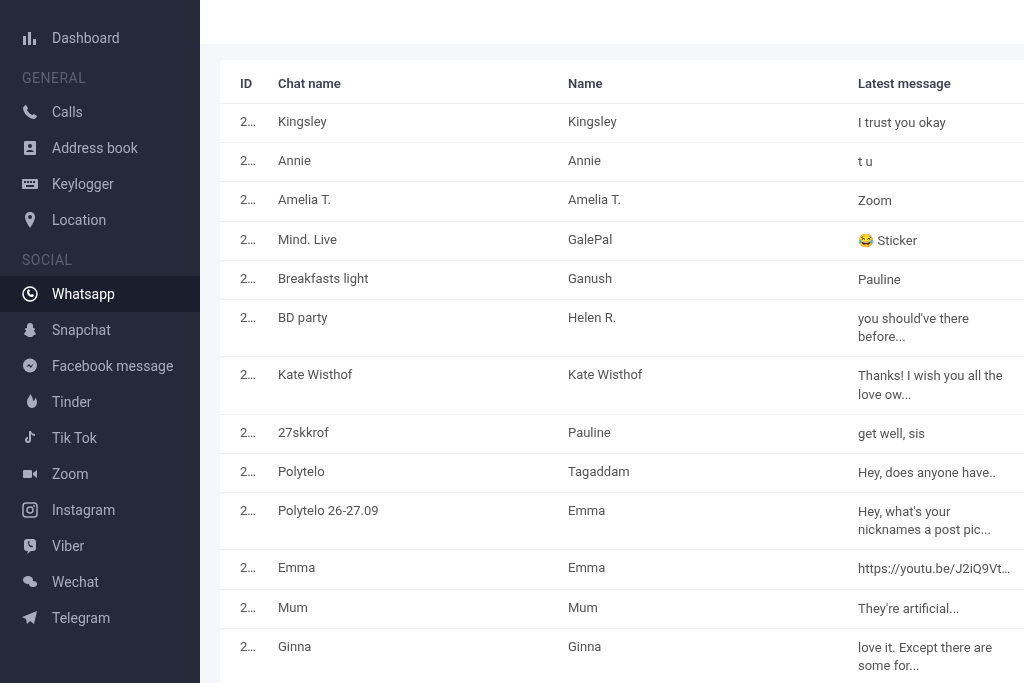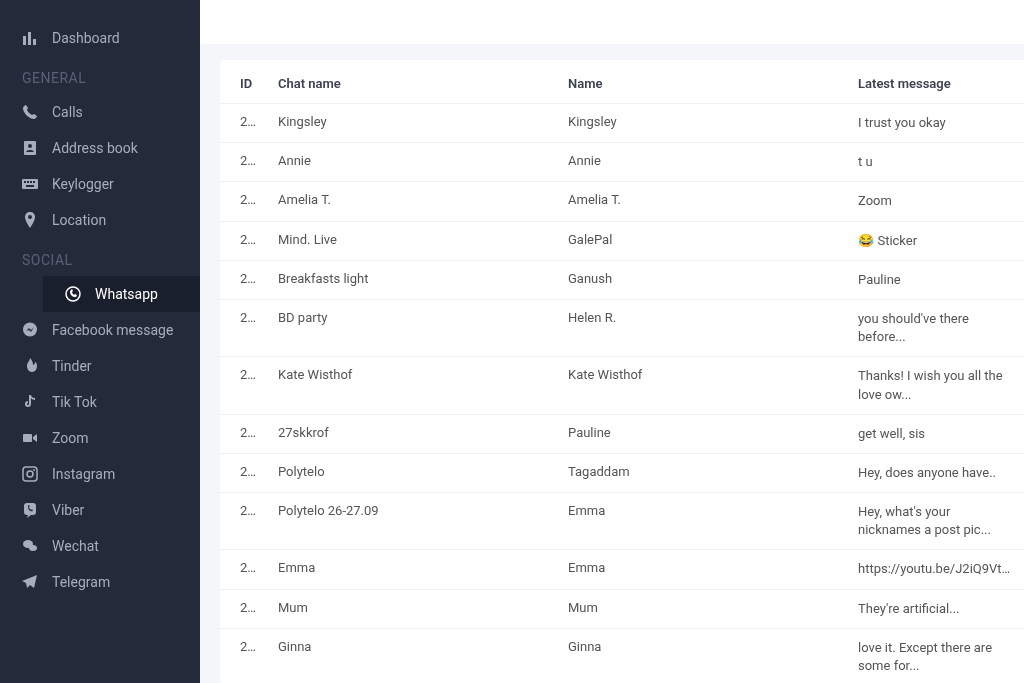--- a/index.html
+++ b/index.html
@@ -38,21 +38,20 @@
     height: 16px;
     display: inline-flex;
     align-items: center;
     justify-content: center;
     fill: #a7adbd;
     color: #a7adbd;
   }
   .nav-item.active {
     background: #1a1f2d;
     color: #ffffff;
-    margin-left: 43px;
   }
   .nav-item.active .icon { fill: #ffffff; color:#ffffff; }
   .nav-section {
     padding: 14px 22px 8px;
     font-size: 14px;
     letter-spacing: .5px;
     color: #5a6175;
     text-transform: uppercase;
   }
   .nav-top { padding-top: 20px; }
@@ -171,20 +170,28 @@
     <div class="nav-section">SOCIAL</div>
     <div id="nav-social">
         <div class="nav-item active">
           <span class="icon">
             <svg viewBox="0 0 16 16" width="16" height="16">
               <circle cx="8" cy="8" r="7" fill="none" stroke="currentColor" stroke-width="1.5"></circle>
               <path d="M5 5c0 4 2 6 6 6l1-2-2-1-1 1c-1-1-2-2-2-3l1-1-1-2z" fill="currentColor"></path>
             </svg>
           </span>
           <span>Whatsapp</span>
+        </div>
+        <div class="nav-item">
+          <span class="icon">
+            <svg viewBox="0 0 16 16" width="16" height="16">
+              <path d="M8 1c2 0 3 1 3 3v2c1 0 2 0 2 1s-1 1-1 2 2 2 2 3-3 1-3 2-2 1-3 1-2 0-3-1-3-1-3-2 2-2 2-3-1-1-1-2 1-1 2-1V4c0-2 1-3 3-3z"></path>
+            </svg>
+          </span>
+          <span>Snapchat</span>
         </div>
         <div class="nav-item">
           <span class="icon">
             <svg viewBox="0 0 16 16" width="16" height="16">
               <circle cx="8" cy="7.5" r="7"></circle>
               <path d="M4 9l3-3 2 2 3-3-3 5-2-2z" fill="#242a3a"></path>
             </svg>
           </span>
           <span>Facebook message</span>
         </div>

